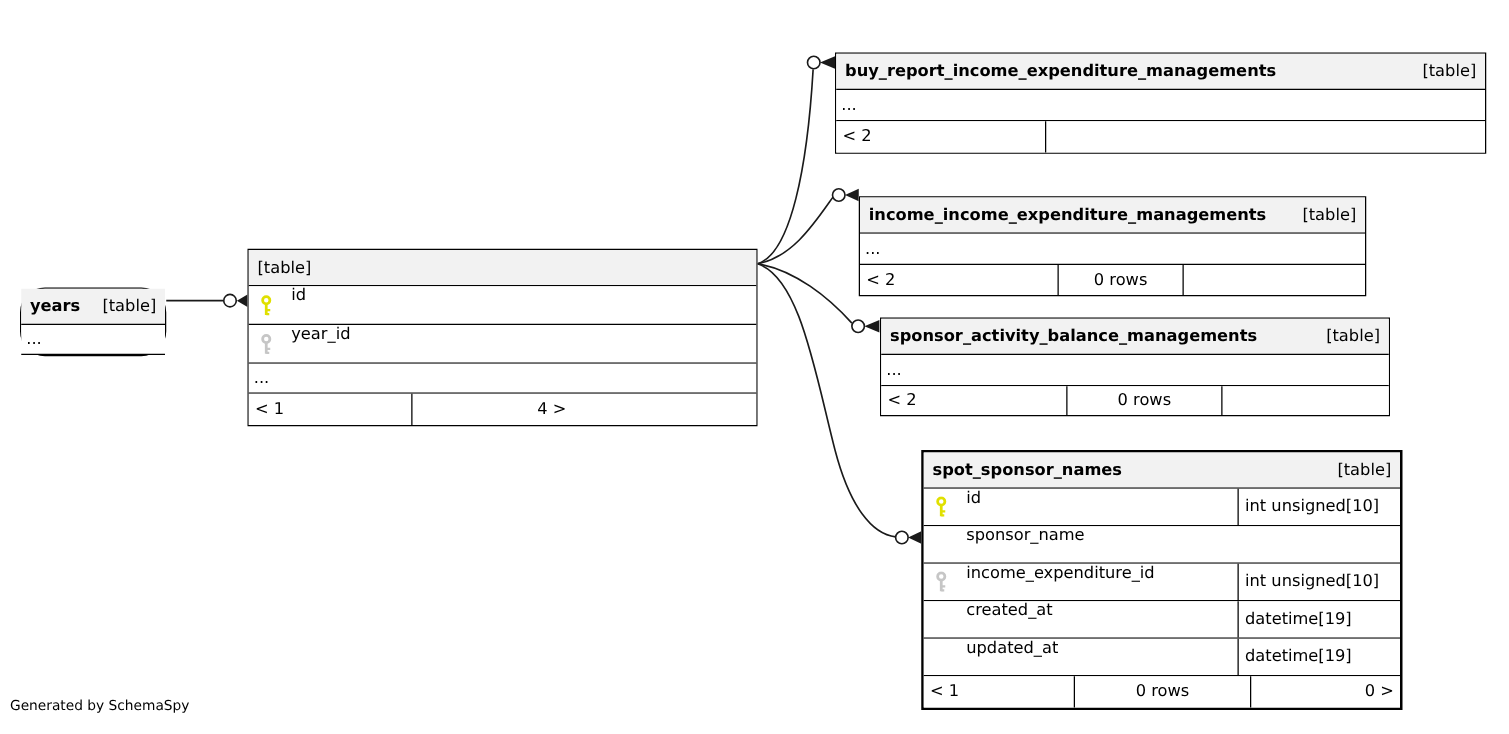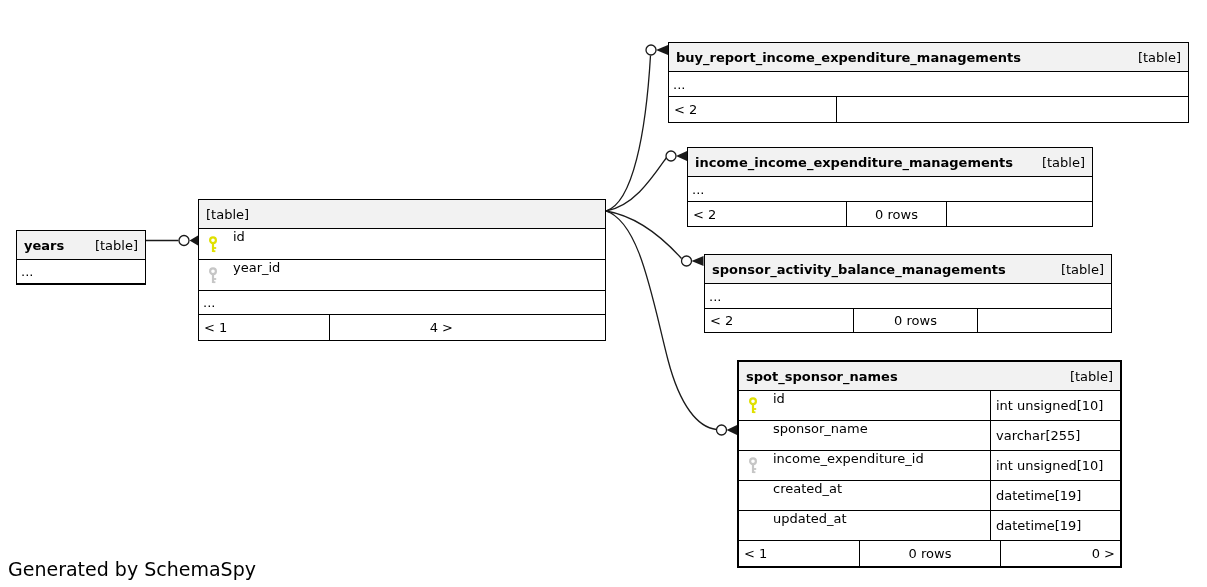--- a/index.html
+++ b/index.html
@@ -39,21 +39,21 @@
   }
   .ellipsis-row {
     height:23px; border-bottom:1px solid #000; padding:0 4px;
     display:flex; align-items:center; background:#fff;
   }
   .tbl-footer { display:flex; height:25px; background:#fff; }
   .fcell { display:flex; align-items:center; padding:0 5px; box-sizing:border-box; white-space:nowrap; }
   .fcell + .fcell { border-left:1px solid #000; }
   .fcell.c { flex:1; justify-content:center; }
   .fcell.r { justify-content:flex-end; }
-  #credit { position:absolute; left:8px; top:558px; z-index:1; font-size:19px; }
+  #credit { position:absolute; left:8px; top:558px; z-index:1; font-size:11px; }
   .edge { fill:none; stroke:var(--connector,#1a1a1a); stroke-width:1.3; }
   .odot { fill:#ffffff; stroke:var(--connector,#1a1a1a); stroke-width:1.3; }
   .crow { fill:var(--connector,#1a1a1a); stroke:none; }
 </style>
 </head>
 <body>
 
 <svg id="connector-layer" width="1207" height="587" viewBox="0 0 1207 587">
 
   <g>
@@ -80,21 +80,21 @@
     <polygon class="crow" points="691.5,261 703.5,256 703.5,266"></polygon>
   </g>
 
   <g>
     <path class="edge" d="M606,211 C640,222 652,298 668,360 C680,406 698,427.5 716.5,429.5"></path>
     <circle class="odot" cx="721.5" cy="430" r="5"></circle>
     <polygon class="crow" points="726.5,430 737,425 737,435"></polygon>
   </g>
 </svg>
 
-<div class="tbl" style="left:16px; top:198px; width:130px;">
+<div class="tbl" style="left:16px; top:198px; width:117px;border-radius:20px;">
   <div class="tbl-header">
     <span class="tname">years</span>
     <span class="ttag">[table]</span>
   </div>
   <div class="ellipsis-row">
     <span>...</span>
   </div>
 </div>
 
 <div class="tbl" style="left:198px; top:167px; width:408px;">
@@ -139,21 +139,21 @@
   </div>
   <div class="ellipsis-row" style="height:24px;">
     <span>...</span>
   </div>
   <div class="tbl-footer">
     <div class="fcell" style="width:167px; flex:none;">&lt; 2</div>
     <div class="fcell r" style="width:170px; flex:none;"></div>
   </div>
 </div>
 
-<div class="tbl" style="left:687px; top:115px; width:406px;text-align:center;">
+<div class="tbl" style="left:687px; top:125px; width:406px;text-align:center;">
   <div class="tbl-header">
     <span class="tname">income_income_expenditure_managements</span>
     <span class="ttag">[table]</span>
   </div>
   <div class="ellipsis-row" style="height:24px;">
     <span>...</span>
   </div>
   <div class="tbl-footer" style="height:24px;">
     <div class="fcell" style="width:158px; flex:none;">&lt; 2</div>
     <div class="fcell c">0 rows</div>
@@ -191,21 +191,20 @@
       </svg>
     </span>
     <span class="col-name">id</span>
     <span style="flex:1"></span>
     <span class="type-cell">int unsigned[10]</span>
   </div>
   <div class="col-row">
     <span class="key-slot"></span>
     <span class="col-name">sponsor_name</span>
     <span style="flex:1"></span>
-    <span class="type-cell">varchar[255]</span>
   </div>
   <div class="col-row">
     <span class="key-slot">
       <svg class="fk-icon" width="10" height="17" viewBox="0 0 10 17">
         <circle cx="5" cy="4.2" r="2.9" fill="none" stroke-width="2.2"></circle>
         <line x1="5" y1="7" x2="5" y2="16" stroke-width="2.2"></line>
         <line x1="5" y1="12" x2="8.2" y2="12" stroke-width="1.8"></line>
         <line x1="5" y1="15.2" x2="7.4" y2="15.2" stroke-width="1.8"></line>
       </svg>
     </span>

